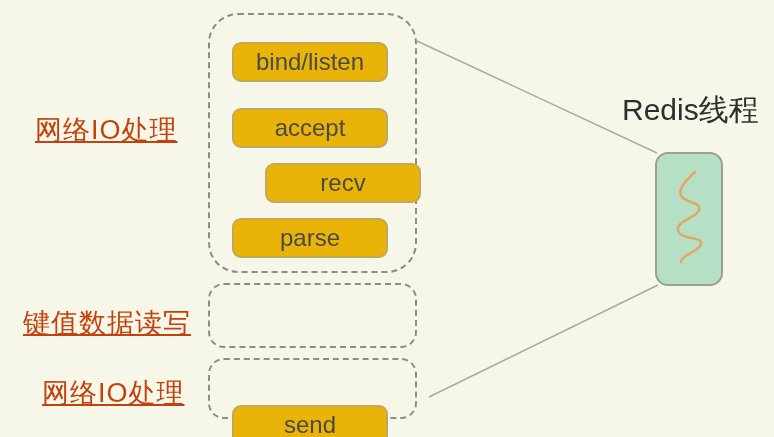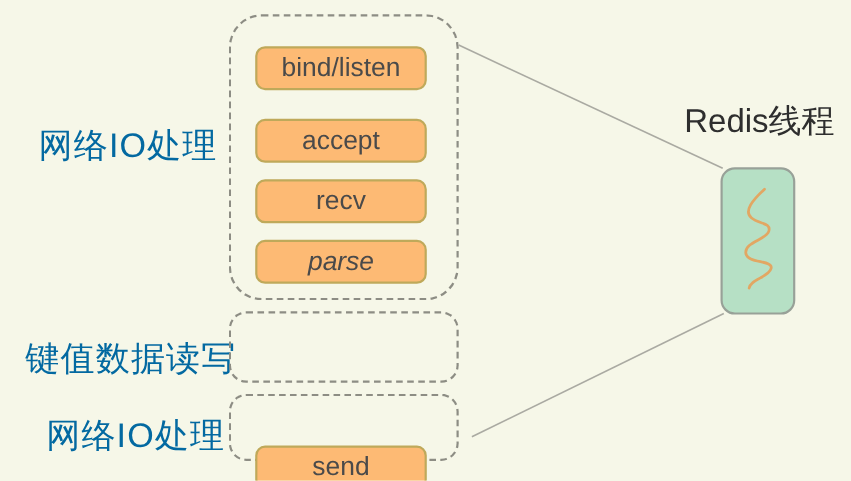--- a/index.html
+++ b/index.html
@@ -16,56 +16,57 @@
     overflow: hidden;
   }
   .connectors {
     position: absolute;
     left: 0; top: 0;
     width: 774px; height: 437px;
     pointer-events: none;
   }
   .side-label {
     position: absolute;
-    color: #0369a1;
-    font-size: 31px;
+    color: #c2410c;
+    font-size: 27px;
     letter-spacing: 1px;
     white-space: nowrap;
+    text-decoration: underline;
   }
   .lbl-top    { left: 35px;  top: 112px; }
   .lbl-kv     { left: 23px;  top: 305px; }
   .lbl-bottom { left: 42px;  top: 375px; }
   .group {
     position: absolute;
     left: 208px;
     width: 205px;
     border: 2px dashed #8d8d84;
     background: transparent;
   }
   .group1 { top: 13px;  height: 256px; border-radius: 30px; }
   .group2 { top: 283px; height: 61px;  border-radius: 16px; }
   .group3 { top: 358px; height: 57px;  border-radius: 16px; }
   .step {
     position: absolute;
     left: 232px;
     width: 152px;
     height: 36px;
-    background: #fdba74;
+    background: #eab308;
     border: 2px solid #bfa95a;
     border-radius: 9px;
     display: flex;
     align-items: center;
     justify-content: center;
     font-size: 24px;
     color: #4a4a4a;
   }
   .s1 { top: 42px; }
   .s2 { top: 108px; }
-  .s3 { top: 163px; }
-  .s4 { top: 218px; font-style: italic; }
+  .s3 { top: 163px; margin-left: 33px; }
+  .s4 { top: 218px; }
   .s-get  { top: 299px; }
   .s-send { top: 369px; margin-top: 36px; }
   .thread-label {
     position: absolute;
     left: 622px;
     top: 90px;
     font-size: 30px;
     color: #2e2e2e;
     white-space: nowrap;
   }

